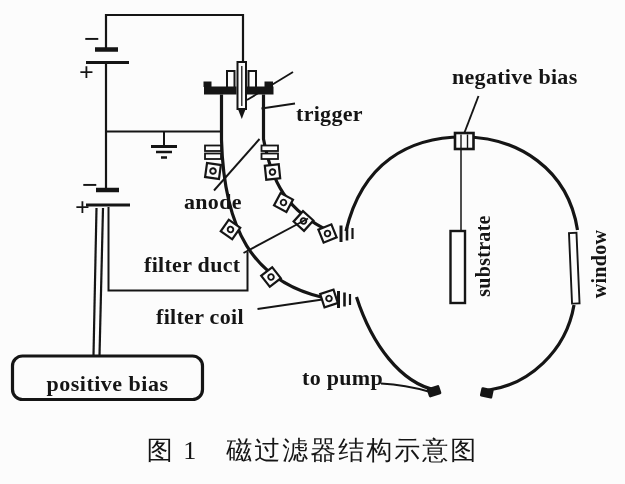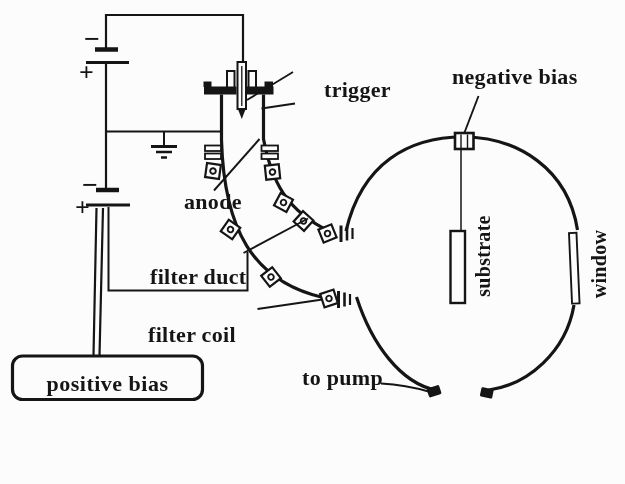--- a/index.html
+++ b/index.html
@@ -164,31 +164,32 @@
       <path d="M478.5,96 L464.5,132.5"></path>
       <path d="M243.5,253 L308,218.5"></path>
       <path d="M257.5,309 L322.5,299.5"></path>
       <path d="M381,383.5 Q406,385 428.5,391.5"></path>
     </g>
 
     <rect x="12.5" y="356" width="190" height="43.5" rx="10" stroke-width="3.2"></rect>
   </g>
 </svg>
 
-<div class="lbl" style="left:296px; top:78px;margin-left:28px;">trigger</div>
+<div class="lbl" style="left:296px; top:102px;">trigger</div>
 <div class="lbl" style="left:144px; top:190px;margin-left:40px;">anode</div>
-<div class="lbl" style="left:150px; top:253px;margin-top:12px;">filter duct</div>
-<div class="lbl" style="left:148px; top:305px;margin-top:18px;">filter coil</div>
+<div class="lbl" style="left:144px; top:253px;">filter duct</div>
+<div class="lbl" style="left:156px; top:305px;">filter coil</div>
 <div class="lbl" style="left:452px; top:65px;">negative bias</div>
 <div class="lbl" style="left:302px; top:366px;">to pump</div>
 
 <div class="boxed">positive bias</div>
 
 <div class="lbl vert" style="left:427px; top:245px; width:112px; font-size:20px;">substrate</div>
 <div class="lbl vert" style="left:553px; top:253px; width:92px;  font-size:20px;">window</div>
 
 <div class="sym" style="left:84px; top:25px;  font-size:28px;">−</div>
 <div class="sym" style="left:79px; top:60px;  font-size:26px;">+</div>
 <div class="sym" style="left:82px; top:171px; font-size:28px;">−</div>
 <div class="sym" style="left:75px; top:195px; font-size:26px;">+</div>
 
+<div class="caption">图 1　磁过滤器结构示意图</div>
 
 </div>
 
 </body></html>

